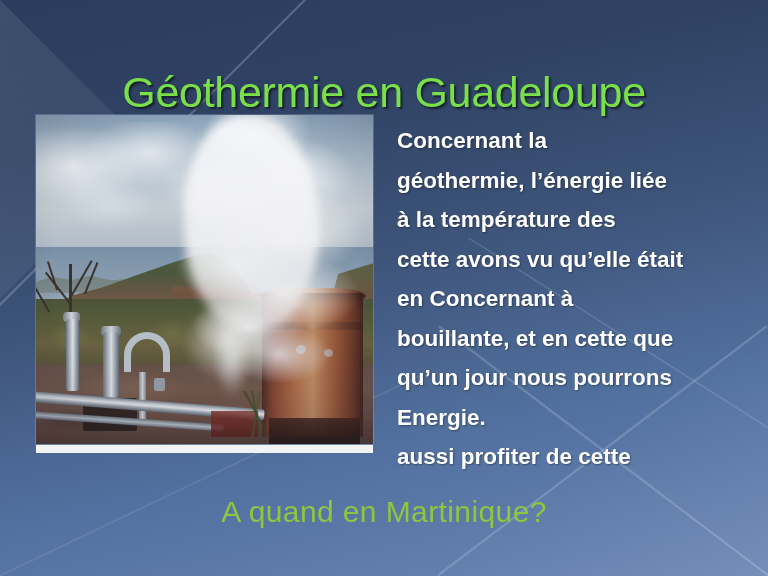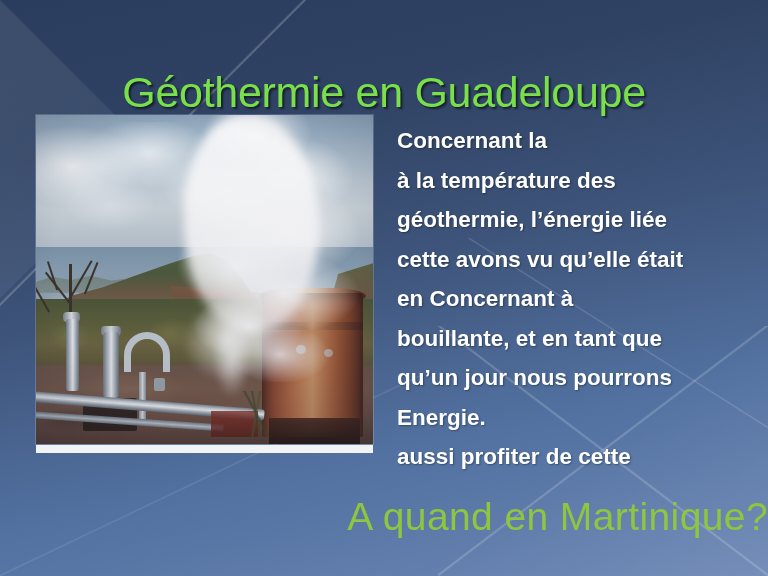--- a/index.html
+++ b/index.html
@@ -379,22 +379,22 @@
   .body-text p {
     margin: 8px;
   }
 
   
   .caption {
     position: absolute;
     left: 0;
     top: 495px;
     width: 768px;
-    text-align: right;
-    font-size: 39px;
+    text-align: center;
+    font-size: 30px;
     font-weight: normal;
     color: #8ec63f;
     letter-spacing: 0.4px;
     z-index: 5;
   }
 </style>
 </head>
 <body>
 
 <div class="slide">
@@ -459,25 +459,25 @@
       <div class="ph-fern"></div>
 
       <div class="ph-tint"></div>
       <div class="ph-vignette"></div>
     </div>
     <div class="picture-underbar"></div>
   </div>
 
   <div class="body-text">
     <p>Concernant la</p>
+    <p>géothermie, l’énergie liée</p>
     <p>à la température des</p>
-    <p>géothermie, l’énergie liée</p>
     <p>cette avons vu qu’elle était</p>
     <p>en Concernant à</p>
-    <p>bouillante, et en tant que</p>
+    <p>bouillante, et en cette que</p>
     <p>qu’un jour nous pourrons</p>
     <p>Energie.</p>
     <p>aussi profiter de cette</p>
   </div>
 
   <div class="caption">A quand en Martinique?</div>
 
 </div>
 
 </body></html>

